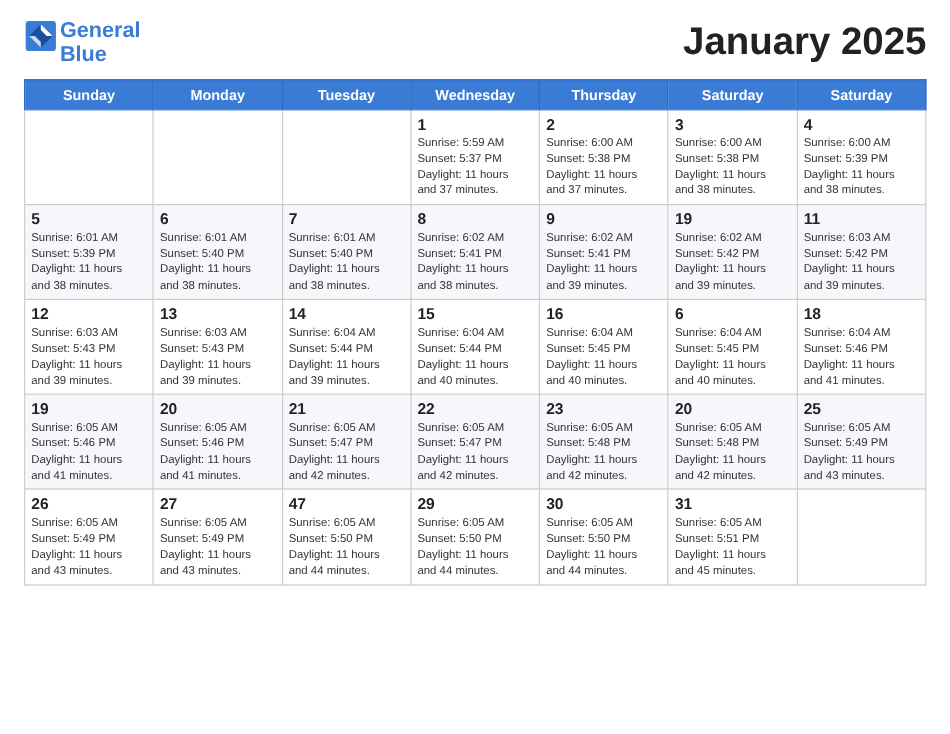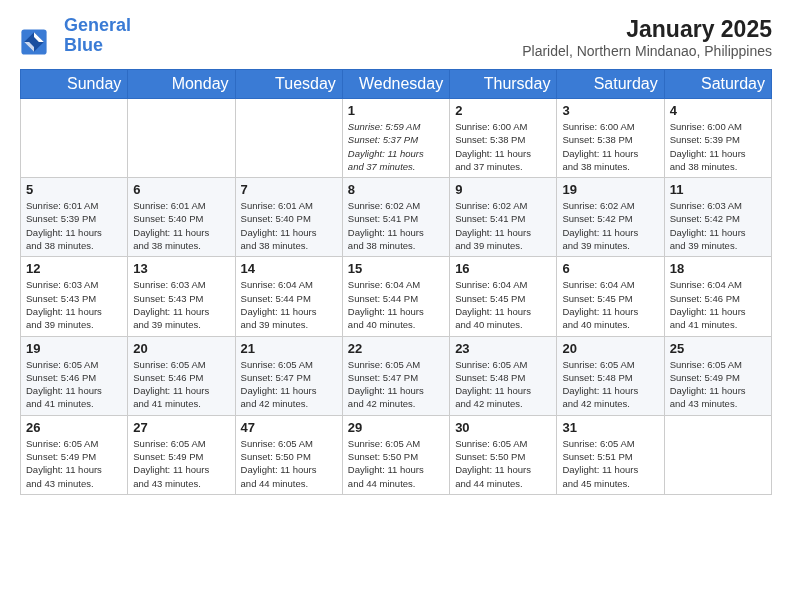--- a/index.html
+++ b/index.html
@@ -17,59 +17,59 @@
       background: #fff;
     }
     .header {
       display: flex;
       justify-content: space-between;
       align-items: flex-start;
       margin-bottom: 10px;
     }
     .logo {
       display: flex;
-      align-items: flex-end;
-      gap: 16px;
+      align-items: flex-start;
+      gap: 2px;
     }
     .logo-text {
       font-size: 18px;
       font-weight: bold;
       color: #333;
       line-height: 1.1;
     }
     .logo-text span {
       color: #3a7bd5;
     }
     .logo-icon {
       width: 28px;
       height: 28px;
     }
     .title-block {
       text-align: right;
     }
     .month-title {
-      font-size: 23px;
+      font-size: 32px;
       font-weight: bold;
       color: #222;
     }
     .location {
       font-size: 14px;
       color: #555;
     }
     .calendar {
       width: 100%;
       border-collapse: collapse;
       border: 1px solid #ccc;
     }
     .calendar th {
       background: #3a7bd5;
       color: #fff;
-      font-size: 16px;
-      font-weight: normal;
-      text-align: right;
+      font-size: 12px;
+      font-weight: bold;
+      text-align: center;
       padding: 5px 6px;
       border: 1px solid #2d6bc4;
     }
     .calendar td {
       width: calc(100% / 7);
       vertical-align: top;
       border: 1px solid #ccc;
       padding: 4px 5px;
       background: #fff;
       min-height: 80px;
@@ -105,21 +105,20 @@
         <polygon points="20,6 34,20 27,20 20,13" fill="#fff"></polygon>
         <polygon points="20,34 6,20 13,20 20,27" fill="#ccd9f0"></polygon>
       </svg>
       <div class="logo-text">
         <div><span>General</span></div>
         <div><span>Blue</span></div>
       </div>
     </div>
     <div class="title-block">
       <div class="month-title">January 2025</div>
-      <div class="location">Plaridel, Northern Mindanao, Philippines</div>
     </div>
   </div>
 
   <table class="calendar">
     <thead>
       <tr>
       <th>Sunday</th>
           <th>Monday</th>
           <th>Tuesday</th>
           <th>Wednesday</th>
@@ -128,21 +127,21 @@
           <th>Saturday</th>
         </tr>
     </thead>
     <tbody id="calendar-body">
     <tr>
           <td class="empty-cell"></td>
           <td class="empty-cell"></td>
           <td class="empty-cell"></td>
           <td>
             <span class="day-num">1</span>
-            <div class="day-info" style="white-space: pre-line; font-style: italic;">Sunrise: 5:59 AM
+            <div class="day-info" style="white-space: pre-line;">Sunrise: 5:59 AM
 Sunset: 5:37 PM
 Daylight: 11 hours
 and 37 minutes.</div>
           </td>
           <td>
             <span class="day-num">2</span>
             <div class="day-info" style="white-space: pre-line;">Sunrise: 6:00 AM
 Sunset: 5:38 PM
 Daylight: 11 hours
 and 37 minutes.</div>

